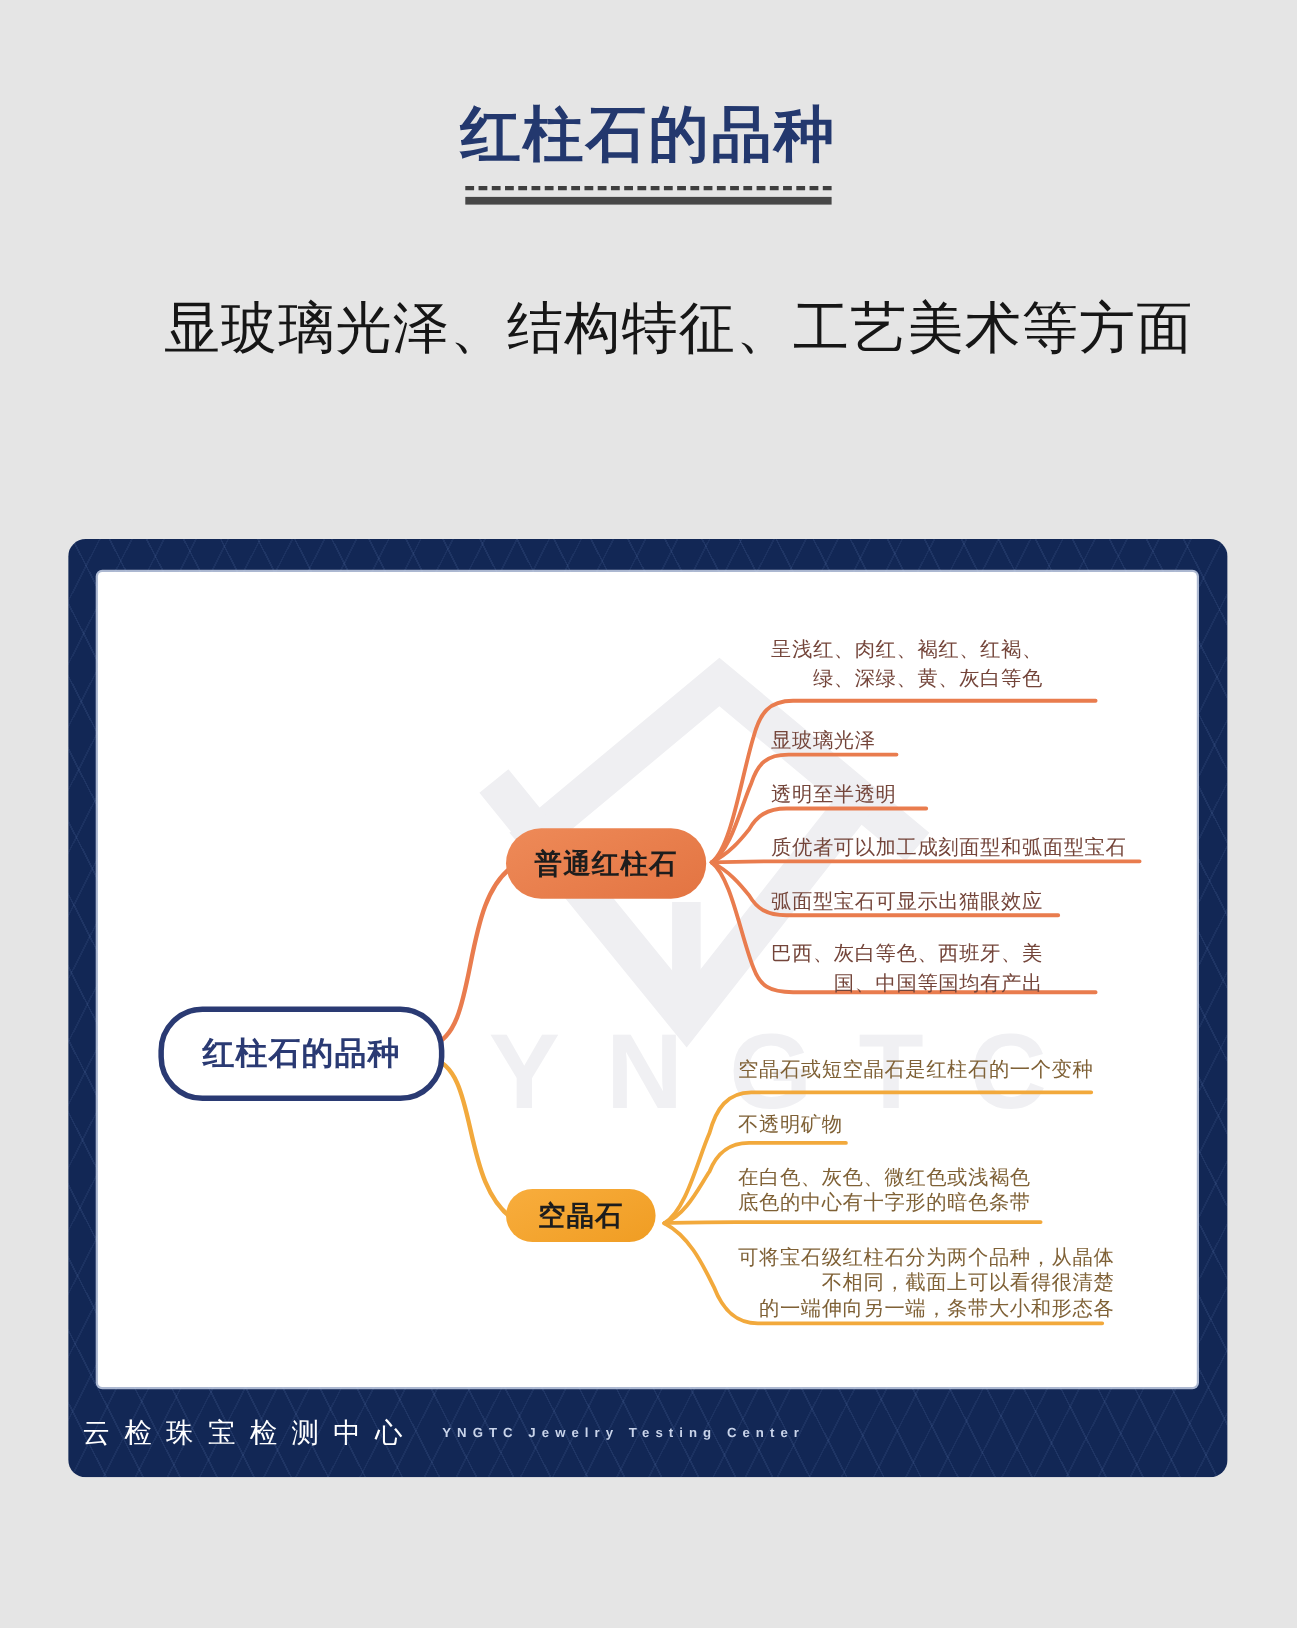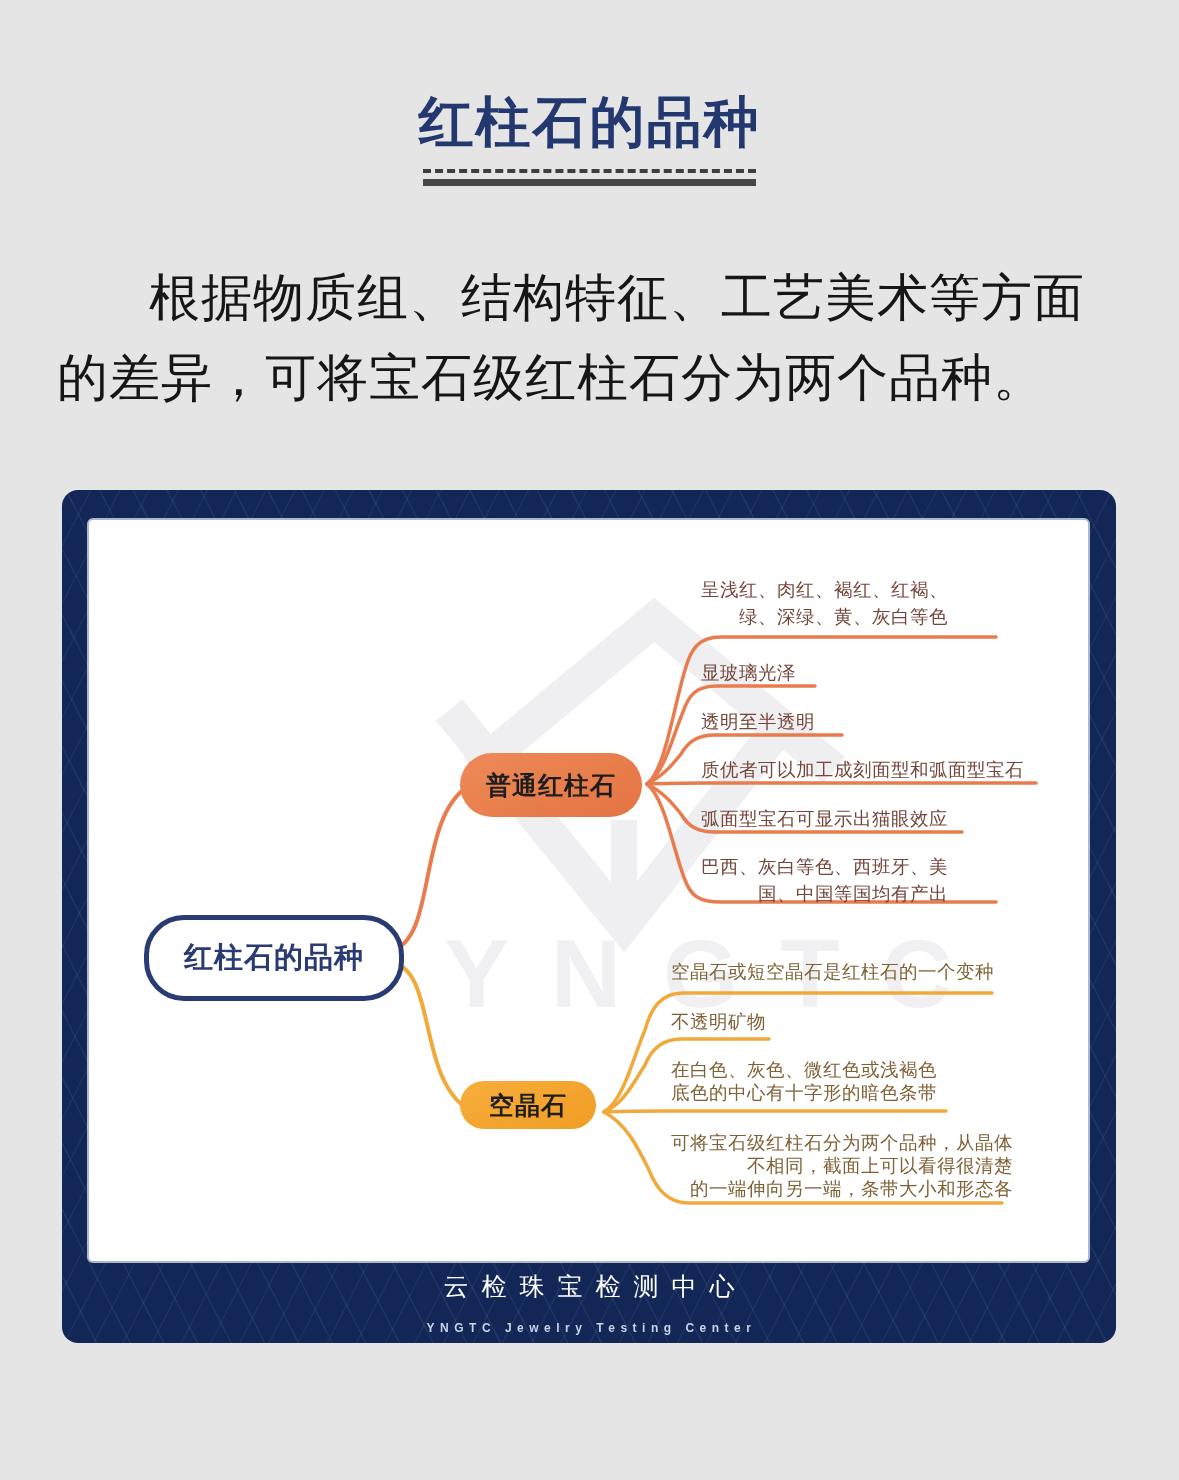--- a/index.html
+++ b/index.html
@@ -56,39 +56,38 @@
 
   
   .leaf{position:absolute;font-size:18.5px;letter-spacing:0.5px;}
   .leaf div{white-space:nowrap;text-align:right;}
   .leaf.orange{color:#74453A;line-height:27px;left:612px;}
   .leaf.yellow{color:#7F6136;line-height:23px;left:582px;}
 
   
   .card-footer{
     position:absolute;left:0;bottom:0;width:100%;height:82px;
-    display:flex;flex-direction:column;align-items:center;justify-content:center;gap:18px;
+    display:flex;flex-direction:row;align-items:center;gap:18px;
   }
   .card-footer .cn{color:#ffffff;font-size:25px;font-weight:500;letter-spacing:13px;text-indent:13px;}
   .card-footer .en{color:#C9D4EA;font-size:12px;font-weight:700;letter-spacing:5.5px;text-indent:5px;}
 </style>
 </head>
 <body>
 
 <div id="stage">
 
   <div class="page-title">红柱石的品种</div>
   <div class="title-underline">
     <div class="dashes"></div>
     <div class="bar"></div>
   </div>
 
   <div class="intro">
-    <div class="ln first">根据物质组、结构特征、工艺美术等方面</div>
-    <div class="ln">的差异，可将宝石级红柱石分为两个品种。</div>
+    <div class="ln first">显玻璃光泽、结构特征、工艺美术等方面</div>
   </div>
 
   <div class="card">
     <div class="panel">
 
       <svg width="999" height="741" viewBox="0 0 999 741">
 
         <g stroke="#EFEFF2" fill="none" stroke-linecap="butt">
           <path d="M385,250 L565,100 L745,250" stroke-width="34"></path>
           <path d="M360,190 L535,405 L700,195" stroke-width="34"></path>

